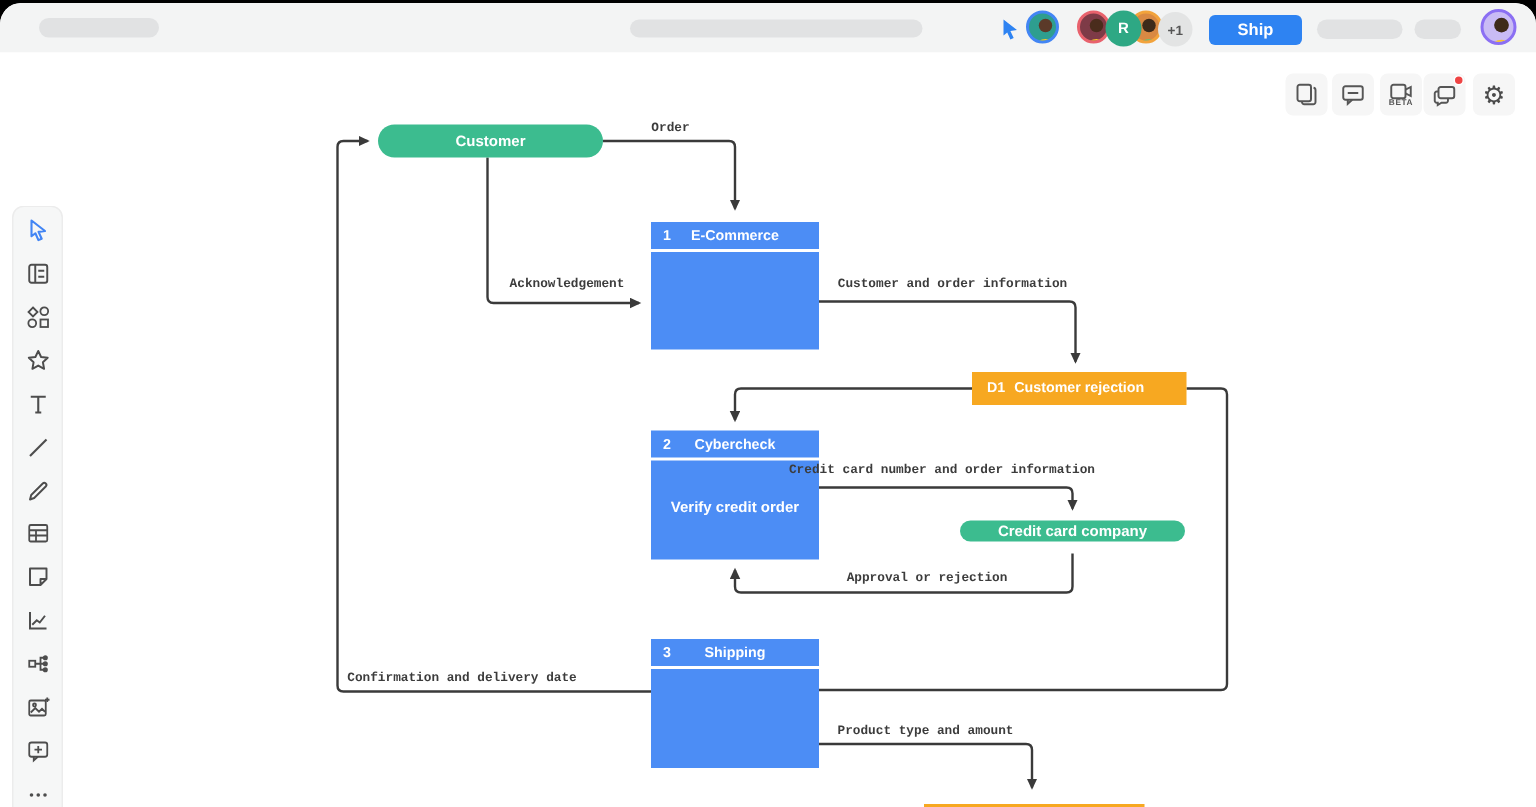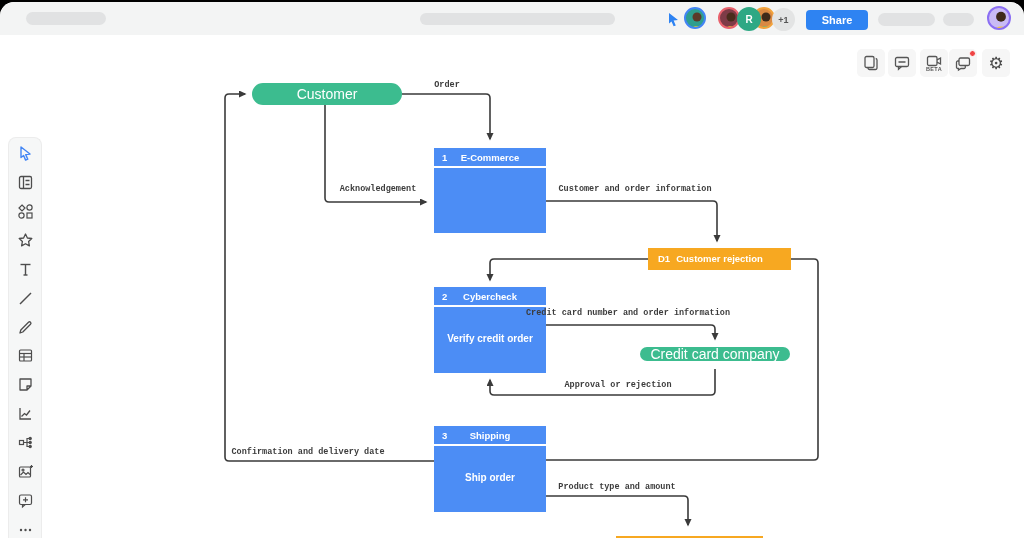--- a/index.html
+++ b/index.html
@@ -34,21 +34,21 @@
   
   .side-panel { position:absolute; left:8px; top:135px; width:34px; height:401px;
                 background:#F6F7F7; border:1px solid #ECECEC; border-radius:8px 8px 0 0;
                 border-bottom:none; display:flex; flex-direction:column;
                 align-items:center; padding-top:7px; gap:11.1px; }
   .side-tool { width:20px; height:18px; display:flex; align-items:center;
                justify-content:center; cursor:pointer; }
   
   .canvas { position:absolute; left:0; top:33px; width:1024px; height:503px; background:#fff; }
   .abs { position:absolute; }
-  .node-pill { border-radius:11px; color:#fff; font-size:14px; font-weight:normal;
+  .node-pill { border-radius:11px; color:#fff; font-size:10px; font-weight:bold;
                display:flex; align-items:center; justify-content:center; }
   .process { color:#fff; font-weight:bold; }
   .process .hdr { position:relative; height:20px; line-height:20px; font-size:9.5px;
                   text-align:center; border-bottom:2px solid #fff; }
   .process .num { position:absolute; left:8px; top:0; }
   .process .bdy { height:63px; display:flex; align-items:center; justify-content:center;
                   font-size:10px; }
   .datastore { position:relative; color:#fff; font-size:9.5px; font-weight:bold;
                height:22px; line-height:22px; text-align:center; }
   .datastore .num { position:absolute; left:10px; top:0; }
@@ -84,21 +84,21 @@
     </div>
     <div class="badge-circle" style="left:737px; top:5px; width:24px; height:24px; background:#2EA884; color:#fff; font-size:10px; z-index:2;">R</div>
     <div class="avatar" style="left:753px; top:5px; border-color:#F2A33C; background:#D98943;">
       <svg width="22" height="22" viewBox="0 0 22 22">
           <circle cx="11" cy="8" r="4.5" fill="#3E2A1A"></circle>
           <path d="M2 22 Q11 12 20 22 Z" fill="#6FBF73"></path>
         </svg>
     </div>
     <div class="badge-circle" style="left:772px; top:6px; width:23px; height:23px; background:#E3E4E4; color:#555; font-size:9px;">+1</div>
 
-    <div class="share-btn" style="background:#2E83F2;">Share</div>
+    <div class="share-btn" style="background:#2E83F2;">Ship</div>
 
     <div class="pill gray-pill-1"></div>
     <div class="pill gray-pill-2"></div>
 
     <div class="avatar" style="left:987px; top:4px; width:24px; height:24px; border-color:#8B6FF3; background:#C9BBF5;">
       <svg width="24" height="24" viewBox="0 0 22 22">
           <circle cx="11" cy="8" r="4.5" fill="#3E2A1A"></circle>
           <path d="M2 22 Q11 12 20 22 Z" fill="#F4C430"></path>
         </svg>
     </div>
@@ -178,21 +178,20 @@
       <div class="bdy">Verify credit order</div>
     </div>
 
     <div class="abs node-pill" style="left:640px; top:312px; width:150px; height:14px; background:#3CBC8F;">Credit card company</div>
 
     <div class="abs process" style="left:434px; top:391px; width:112px; height:86px; background:#4C8DF5;">
       <div class="hdr">
         <span class="num">3</span>
         <span>Shipping</span>
       </div>
-      <div class="bdy">Ship order</div>
     </div>
 
     <div class="abs" style="left:616px; top:501px; width:147px; height:4px; background:#F7A821;"></div>
 
     <div class="edge-label" style="left:447px; top:50px;">Order</div>
     <div class="edge-label" style="left:378px; top:154px;">Acknowledgement</div>
     <div class="edge-label" style="left:635px; top:154px;">Customer and order information</div>
     <div class="edge-label" style="left:628px; top:278px;">Credit card number and order information</div>
     <div class="edge-label" style="left:618px; top:350px;">Approval or rejection</div>
     <div class="edge-label" style="left:308px; top:417px;">Confirmation and delivery date</div>

